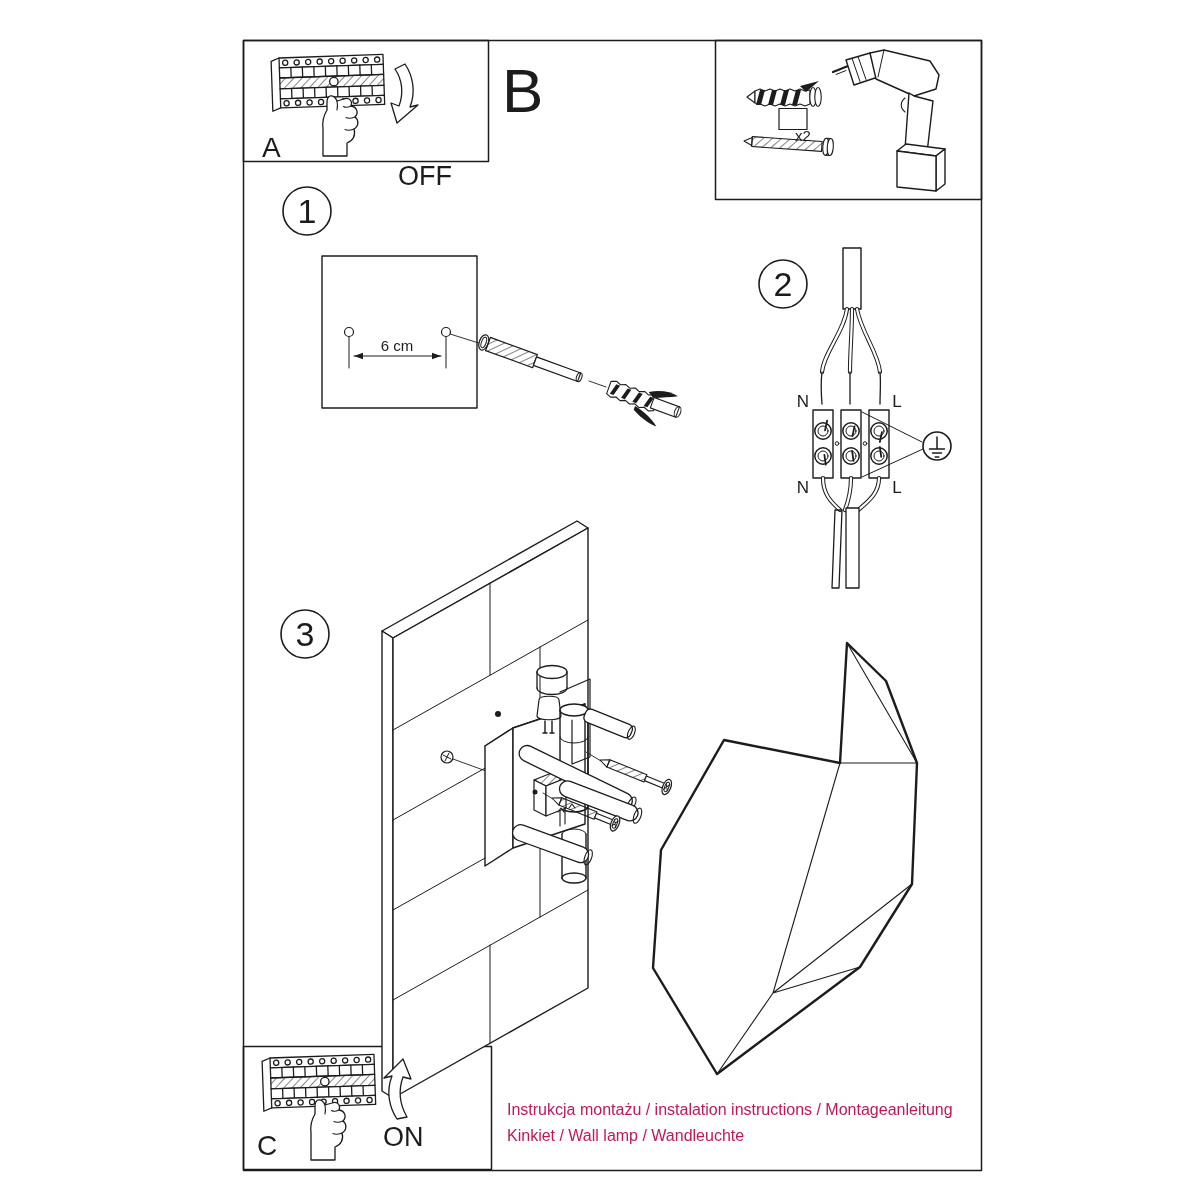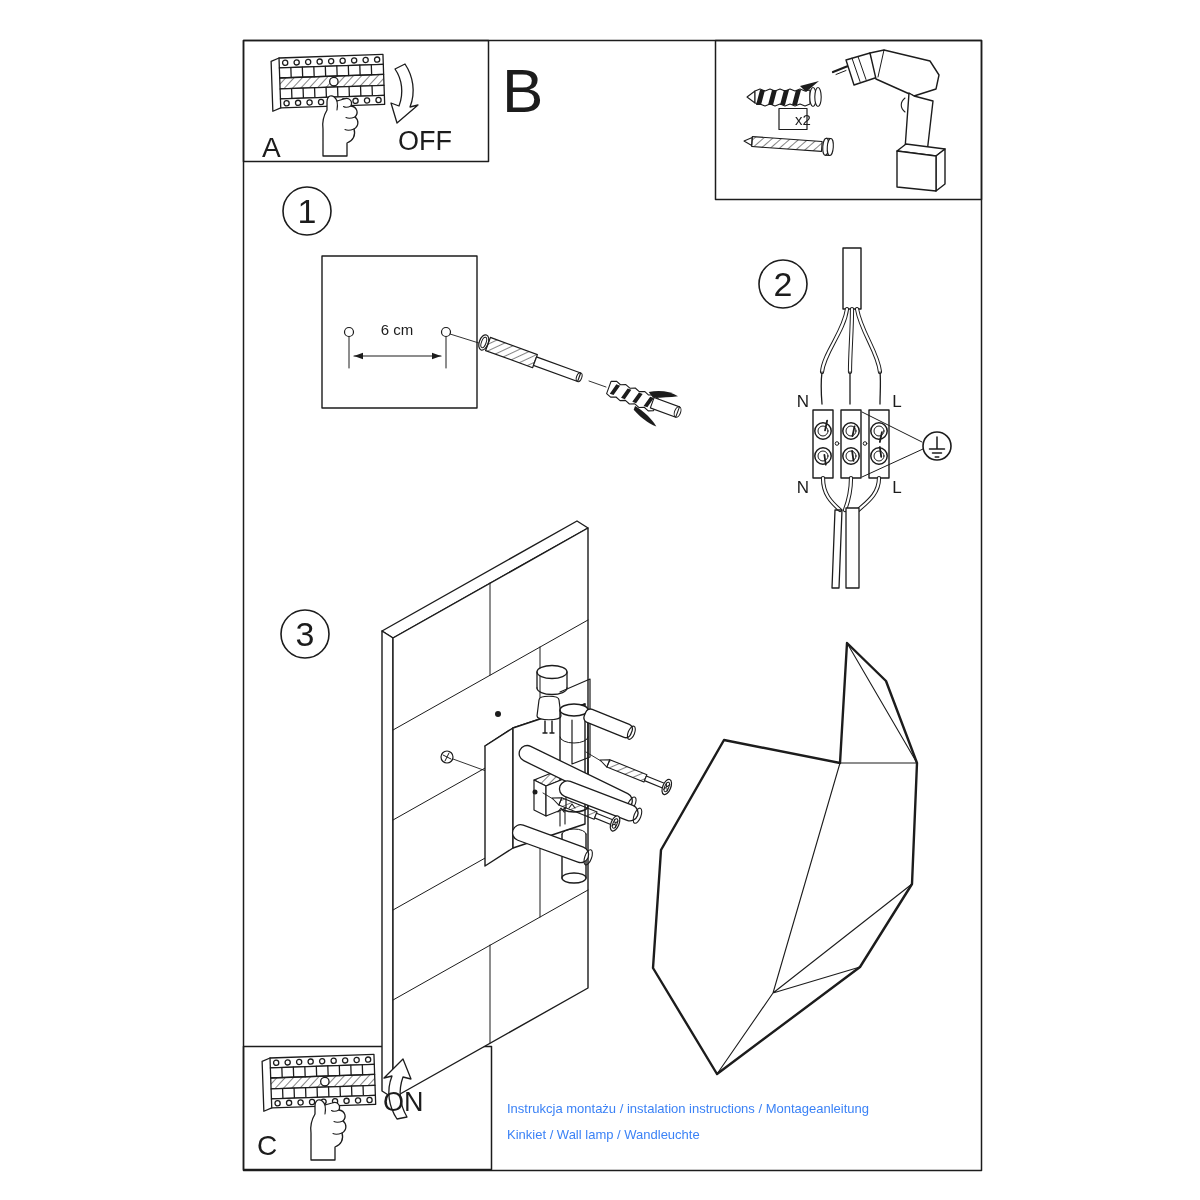--- a/index.html
+++ b/index.html
@@ -4,26 +4,26 @@
 <style>
   html,body{margin:0;padding:0;background:#fff;}
   .page{position:relative;width:1200px;height:1200px;background:#fff;overflow:hidden;
         font-family:"Liberation Sans",sans-serif;color:#1c1c1c;}
   .page svg{position:absolute;left:0;top:0;}
   .label{position:absolute;color:#1c1c1c;line-height:1;white-space:nowrap;
          font-family:"Liberation Sans",sans-serif;}
   .ctr{text-align:center;}
   .big-letter{font-size:62px;}
   .box-letter{font-size:28px;}
-  .switch-word{font-size:27px;}
+  .switch-word{font-size:27px;margin-top:35px;}
   .step-num{font-size:34px;}
   .dim{font-size:15px;}
   .qty{font-size:15px;}
   .term{font-size:17px;}
-  .footer-line{font-size:13px;color:#3b82f6;}
+  .footer-line{font-size:16px;color:#be185d;}
 </style>
 </head>
 <body>
 
 <div class="page">
 
 <svg width="1200" height="1200" viewBox="0 0 1200 1200">
   <defs>
     <pattern id="hatch" width="6" height="6" patternUnits="userSpaceOnUse" patternTransform="rotate(45)">
       <line x1="0" y1="0" x2="0" y2="6" stroke="#1c1c1c" stroke-width="1.1"></line>
@@ -284,24 +284,24 @@
       <use href="#breaker-sym" transform="translate(270,1058) rotate(-2)"></use>
       <use href="#hand-sym" transform="translate(318,1100)"></use>
       <path fill="#fff" d="M397,1119 C389,1107 386,1091 392,1076 L384,1078 L403,1059 L411,1079 L403,1077 C398,1091 400,1105 407,1117 Z"></path>
     </g>
   </g>
 </svg>
 
 <div class="label box-letter" style="left:262px;top:134px;">A</div>
 <div class="label switch-word" style="left:398px;top:128px;">OFF</div>
 <div class="label big-letter" style="left:502px;top:60px;">B</div>
-<div class="label qty ctr" style="left:779px;top:112px;width:48px;">x2</div>
+<div class="label qty ctr" style="left:779px;top:128px;width:48px;">x2</div>
 
 <div class="label step-num ctr" style="left:283px;top:194px;width:48px;line-height:34px;">1</div>
-<div class="label dim ctr" style="left:368px;top:322px;width:58px;">6 cm</div>
+<div class="label dim ctr" style="left:368px;top:338px;width:58px;">6 cm</div>
 
 <div class="label step-num ctr" style="left:759px;top:267px;width:48px;line-height:34px;">2</div>
 <div class="label term ctr" style="left:793px;top:393px;width:20px;">N</div>
 <div class="label term ctr" style="left:887px;top:393px;width:20px;">L</div>
 <div class="label term ctr" style="left:793px;top:479px;width:20px;">N</div>
 <div class="label term ctr" style="left:887px;top:479px;width:20px;">L</div>
 
 <div class="label step-num ctr" style="left:281px;top:617px;width:48px;line-height:34px;">3</div>
 
 <div class="label box-letter" style="left:257px;top:1132px;">C</div>

